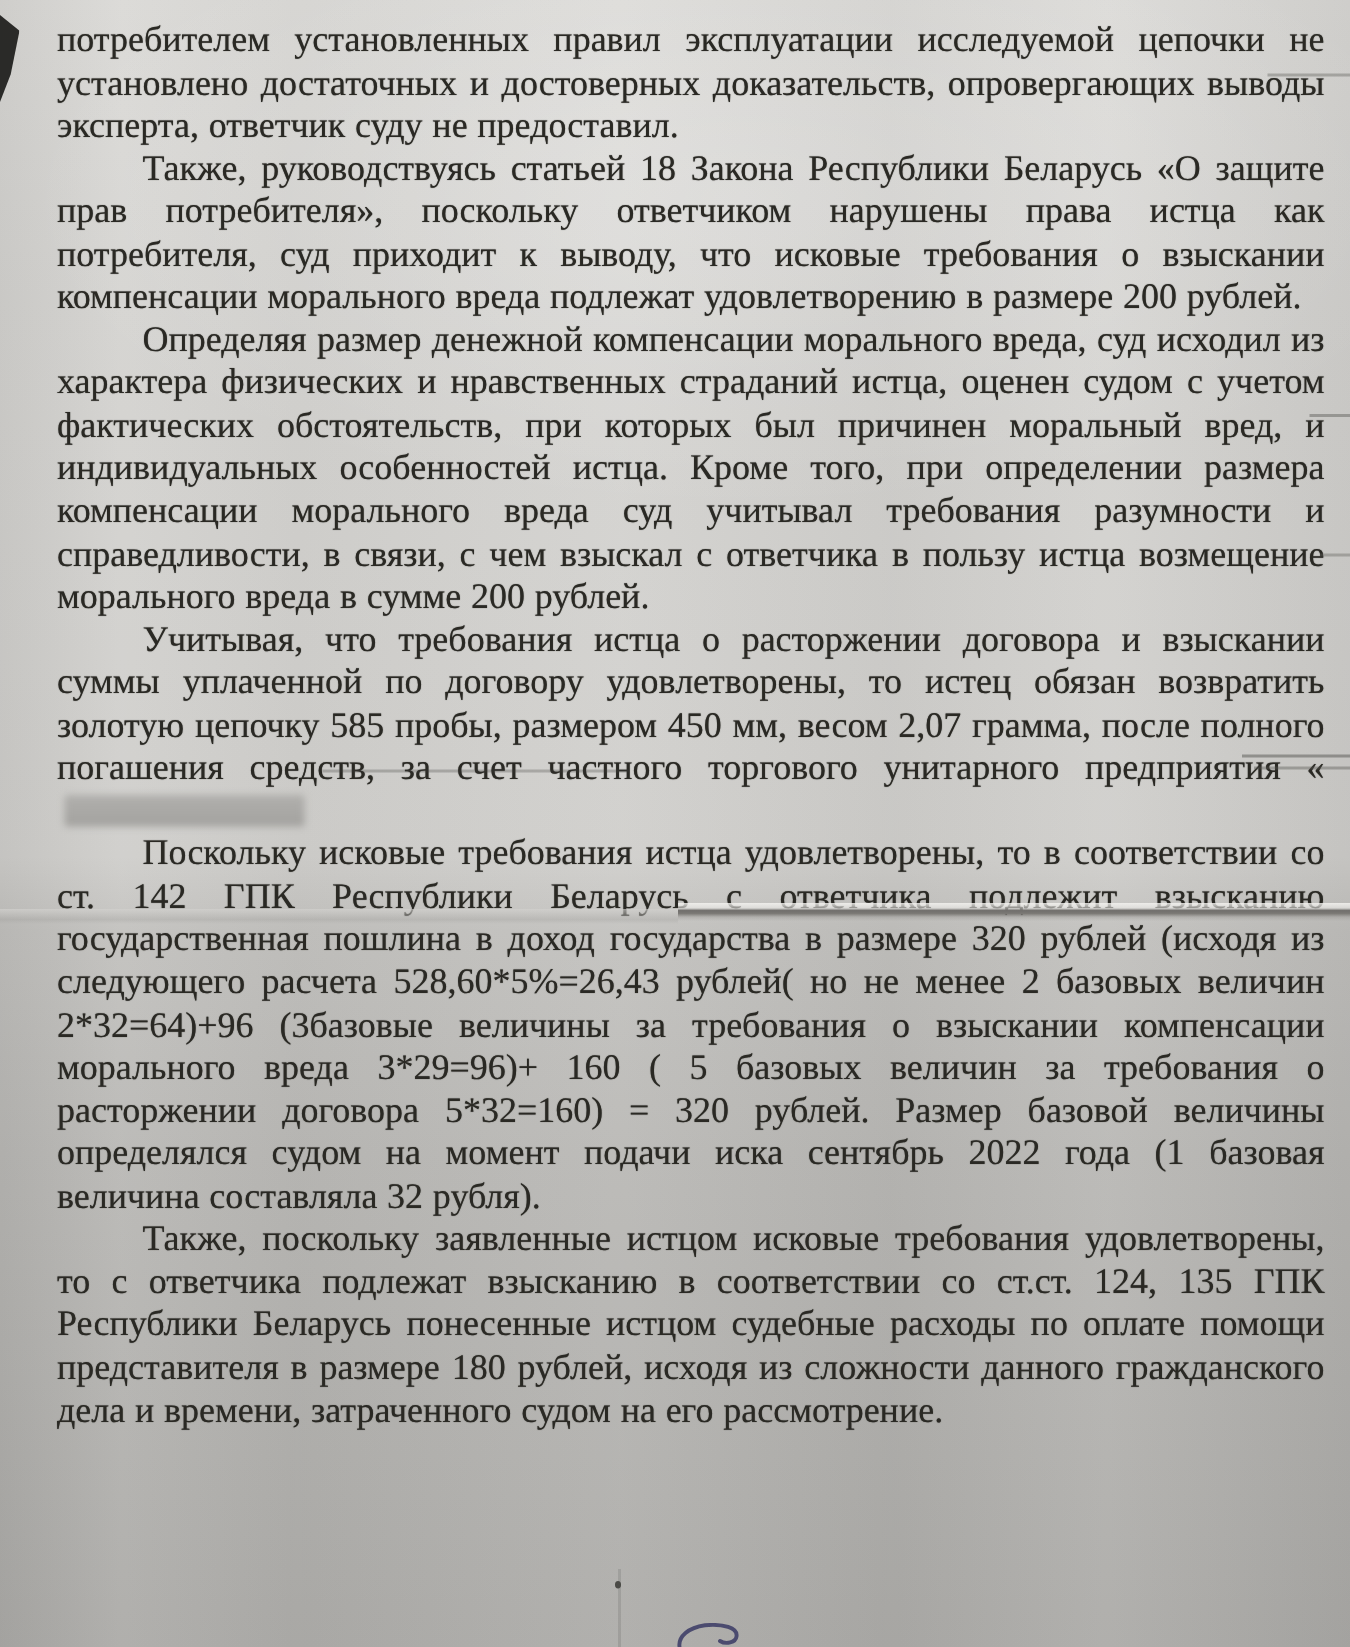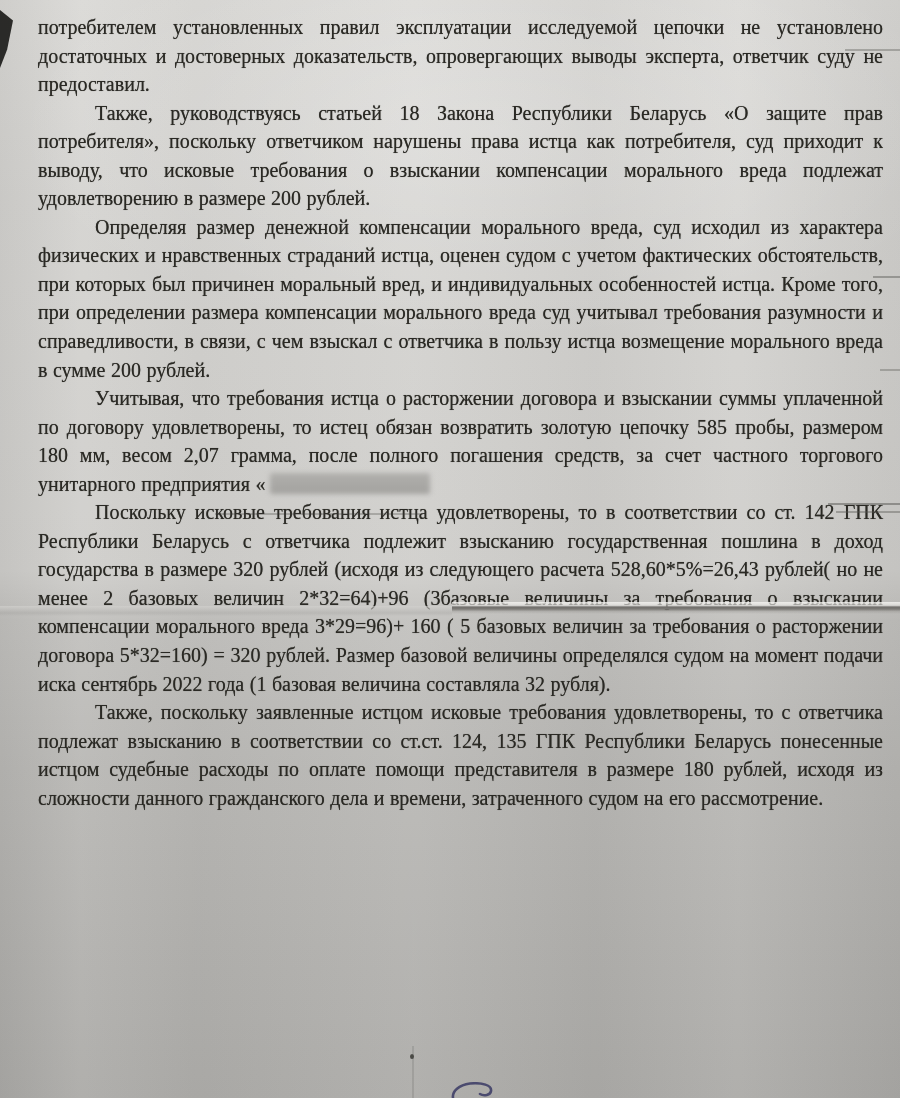--- a/index.html
+++ b/index.html
@@ -18,21 +18,21 @@
   
   .sheen{
     position:absolute;inset:0;pointer-events:none;
     background:linear-gradient(90deg,
       rgba(0,0,0,0.05) 0%, rgba(255,255,255,0.05) 9%, rgba(0,0,0,0.02) 22%,
       rgba(255,255,255,0.06) 46%, rgba(0,0,0,0.03) 66%, rgba(255,255,255,0.05) 82%,
       rgba(0,0,0,0.05) 100%);
   }
   .text-block{
     position:absolute;left:38px;top:13px;width:845px;
-    color:#2a2924;font-size:20px;line-height:28.55px;
+    color:#2a2924;font-size:24px;line-height:28.55px;
     text-align:justify;word-spacing:0.5px;
     text-shadow:0 0 0.7px rgba(42,41,36,0.75);
     font-family:Liberation Serif, serif;
   }
   .para{margin:0;text-indent:57px;}
   .para.no-indent{text-indent:0;}
   .redaction{
     display:inline-block;width:160px;height:21px;margin-left:5px;
     vertical-align:-3px;border-radius:2px;
     background:linear-gradient(180deg,#b0afac,#a3a29f);
@@ -68,21 +68,21 @@
 </head>
 <body>
 
 <div class="page">
   <div class="sheen"></div>
 
   <div class="text-block">
     <p class="para no-indent">потребителем установленных правил эксплуатации исследуемой цепочки не установлено достаточных и достоверных доказательств, опровергающих выводы эксперта, ответчик суду не предоставил.</p>
     <p class="para">Также, руководствуясь статьей 18 Закона Республики Беларусь «О защите прав потребителя», поскольку ответчиком нарушены права истца как потребителя, суд приходит к выводу, что исковые требования о взыскании компенсации морального вреда подлежат удовлетворению в размере 200 рублей.</p>
     <p class="para">Определяя размер денежной компенсации морального вреда, суд исходил из характера физических и нравственных страданий истца, оценен судом с учетом фактических обстоятельств, при которых был причинен моральный вред, и индивидуальных особенностей истца. Кроме того, при определении размера компенсации морального вреда суд учитывал требования разумности и справедливости, в связи, с чем взыскал с ответчика в пользу истца возмещение морального вреда в сумме 200 рублей.</p>
-    <p class="para"><span>Учитывая, что требования истца о расторжении договора и взыскании суммы уплаченной по договору удовлетворены, то  истец обязан возвратить золотую цепочку 585 пробы, размером 180 мм, весом 2,07 грамма, после полного погашения средств, за счет частного торгового унитарного предприятия «</span><span class="redaction"></span></p>
+    <p class="para"><span>Учитывая, что требования истца о расторжении договора и взыскании суммы уплаченной по договору удовлетворены, то  истец обязан возвратить золотую цепочку 585 пробы, размером 450 мм, весом 2,07 грамма, после полного погашения средств, за счет частного торгового унитарного предприятия «</span><span class="redaction"></span></p>
     <p class="para">Поскольку исковые требования истца удовлетворены, то в соответствии со ст. 142 ГПК Республики Беларусь с ответчика подлежит взысканию государственная пошлина в доход государства в размере 320 рублей (исходя из следующего расчета 528,60*5%=26,43 рублей( но не менее 2 базовых величин 2*32=64)+96 (3базовые величины за требования о взыскании компенсации морального вреда 3*29=96)+ 160 ( 5 базовых величин за требования о расторжении договора 5*32=160) = 320 рублей. Размер базовой величины определялся судом на момент подачи иска сентябрь 2022 года (1 базовая величина составляла 32 рубля).</p>
     <p class="para">Также, поскольку заявленные истцом исковые требования удовлетворены, то с ответчика подлежат взысканию в соответствии со ст.ст. 124, 135 ГПК Республики Беларусь понесенные истцом судебные расходы по оплате помощи представителя в размере 180 рублей, исходя из сложности данного гражданского дела и времени, затраченного судом на его рассмотрение.</p>
   </div>
 
   <div class="corner-sliver"></div>
 
   <div class="crease crease-r1"></div>
   <div class="crease crease-r2"></div>
   <div class="crease crease-r3"></div>
   <div class="crease crease-r4a"></div>

